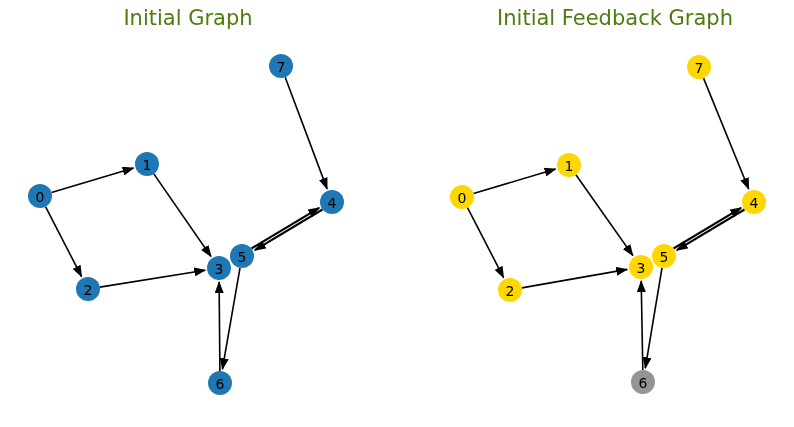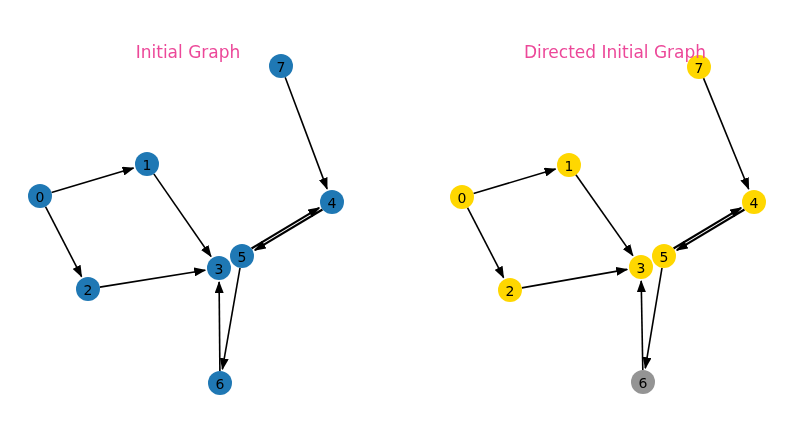--- a/index.html
+++ b/index.html
@@ -8,24 +8,23 @@
     width: 794px;
     height: 427px;
     background: #ffffff;
     font-family: "DejaVu Sans", sans-serif;
     overflow: hidden;
   }
   .panel-title {
     position: absolute;
     top: 6px;
     transform: translateX(-50%);
-    font-size: 17px;
-    color: #ec4899;
+    font-size: 21px;
+    color: #4d7c0f;
     white-space: nowrap;
-    margin-top: 36px;
   }
   #graph-canvas { position: absolute; left: 0; top: 0; }
   .node-label {
     font-family: "DejaVu Sans", sans-serif;
     font-size: 14px;
     fill: #000000;
     text-anchor: middle;
     dominant-baseline: central;
   }
 </style>
@@ -84,14 +83,14 @@
       <circle cx="754" cy="202" r="12" fill="#ffd700"></circle>
       <text x="754" y="203" class="node-label">4</text>
       <circle cx="664" cy="256" r="12" fill="#ffd700"></circle>
       <text x="664" y="257" class="node-label">5</text>
       <circle cx="643" cy="382" r="12" fill="#949494"></circle>
       <text x="643" y="383" class="node-label">6</text>
       <circle cx="699" cy="67" r="12" fill="#ffd700"></circle>
       <text x="699" y="68" class="node-label">7</text>
     </svg>
   <div class="panel-title" id="title-0" style="left: 188px;">Initial Graph</div>
-  <div class="panel-title" id="title-1" style="left: 615px;">Directed Initial Graph</div>
+  <div class="panel-title" id="title-1" style="left: 615px;">Initial Feedback Graph</div>
 </div>
 
 </body></html>

